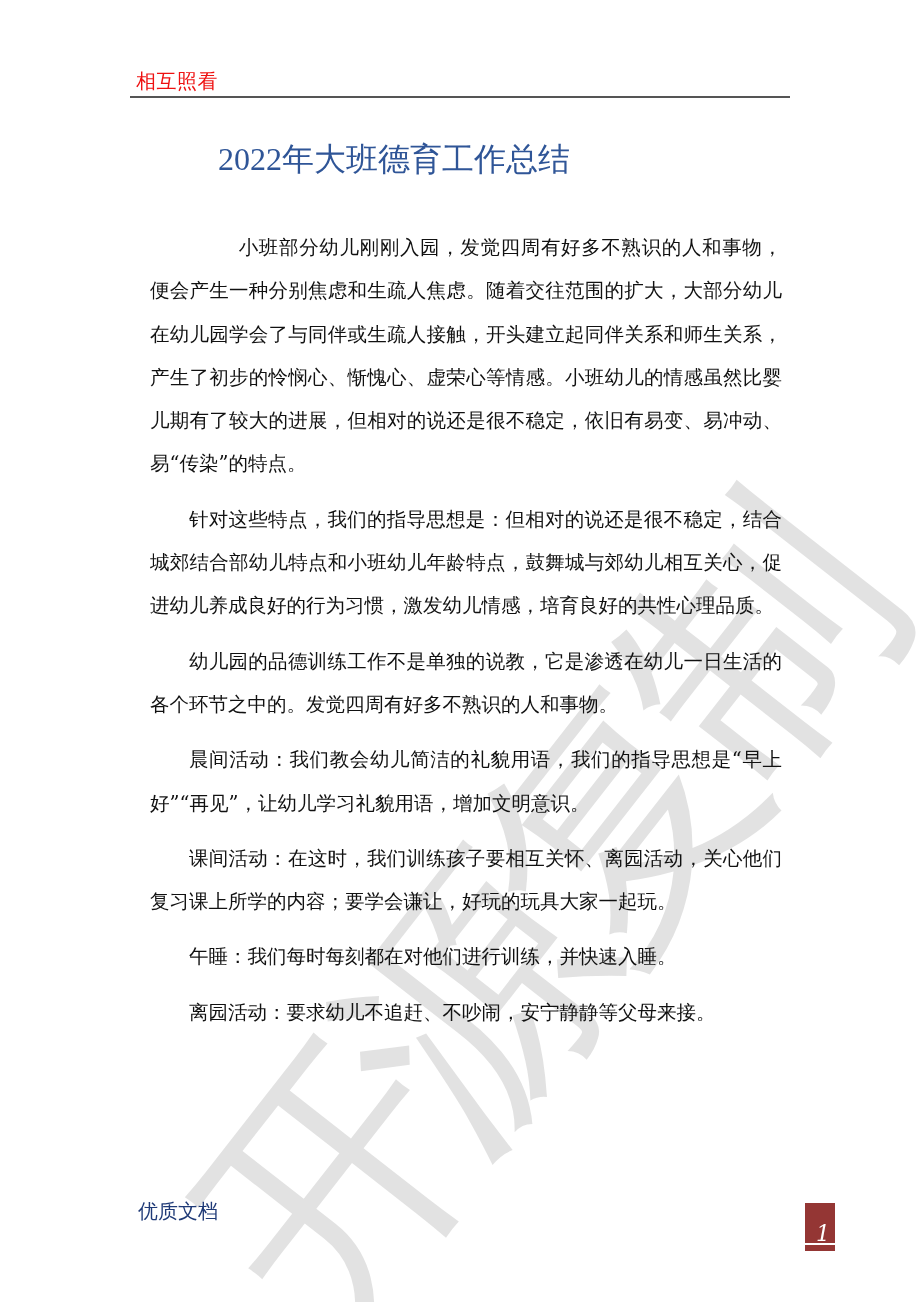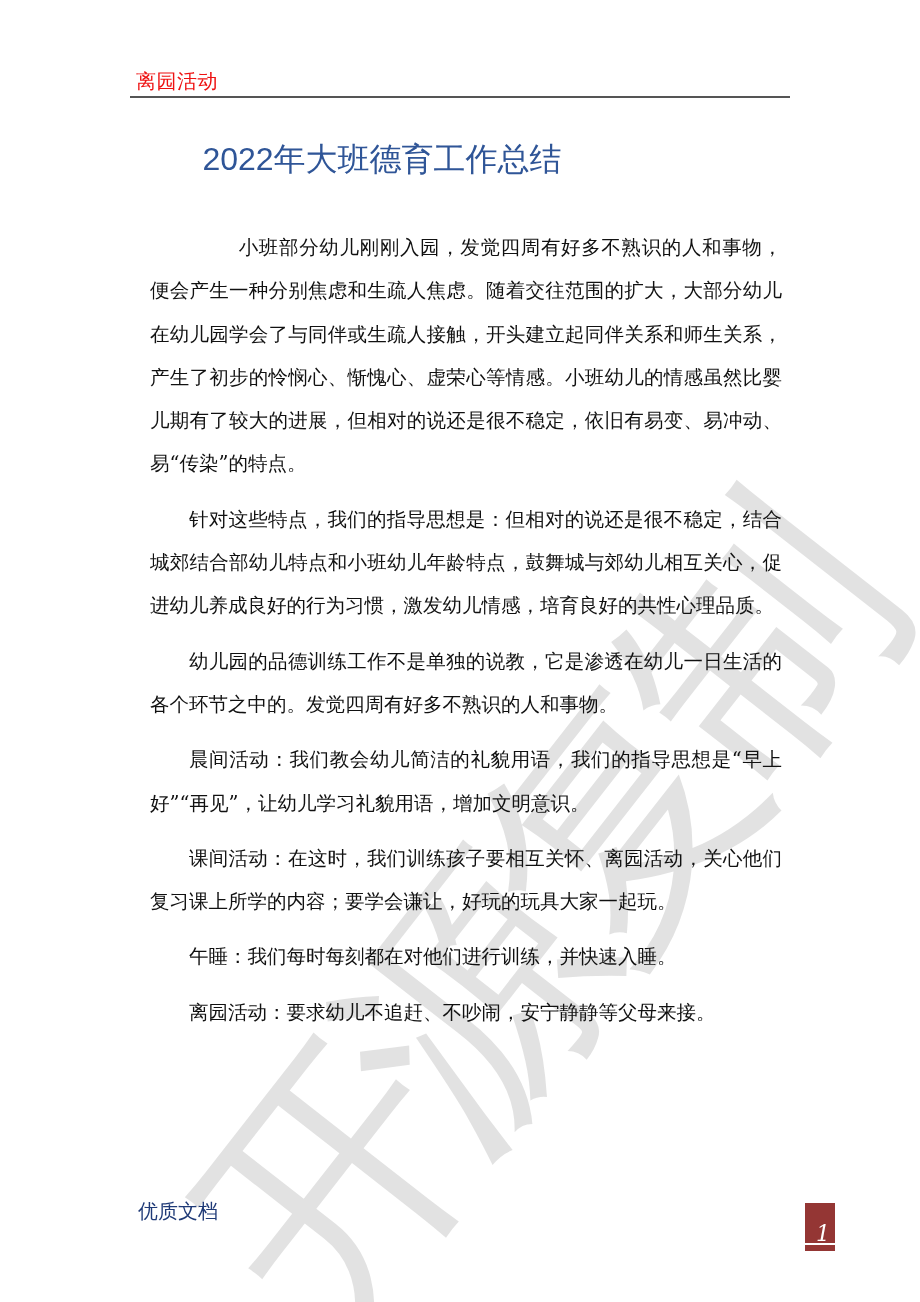--- a/index.html
+++ b/index.html
@@ -10,22 +10,22 @@
   .header-label {
     position: absolute; left: 136px; top: 68px;
     font-family: "DejaVu Sans", "Liberation Sans", sans-serif;
     font-size: 20px; color: #ee1111; letter-spacing: 0.5px;
   }
   .header-rule {
     position: absolute; left: 130px; top: 96px; width: 660px; height: 2px;
     background: #555555;
   }
   .doc-title {
-    position: absolute; left: 0; top: 138px; width: 764px; text-align: center;
-    font-family: Liberation Sans, sans-serif;
+    position: absolute; left: 12px; top: 138px; width: 764px; text-align: center;
+    font-family: Liberation Serif, serif;
     font-size: 32px; color: #2f5597; letter-spacing: 0px;
   }
   .body-text {
     position: absolute; left: 138px; top: 214px; width: 656px;
     font-size: 19.5px; color: #111111; line-height: 43.3px;
   }
   .para { margin: 12px; text-indent: 2em; text-align: justify; }
   .para.first { text-indent: 4.55em; }
   .watermark {
     position: absolute; left: 90px; top: 420px; width: 900px;
@@ -50,21 +50,21 @@
   }
   .page-box .num {
     position: absolute; right: 5px; bottom: 6px;
     font-family: "DejaVu Serif", "Liberation Serif", serif; font-style: italic;
     font-size: 22px; color: #ffffff; line-height: 22px;
   }
 </style>
 </head>
 <body>
 
-<div class="header-label">离园活动</div>
+<div class="header-label">相互照看</div>
 <div class="header-rule"></div>
 
 <div class="watermark">开源复制</div>
 
 <div class="doc-title">2022年大班德育工作总结</div>
 
 <div class="body-text">
   <p class="para first">小班部分幼儿刚刚入园，发觉四周有好多不熟识的人和事物，便会产生一种分别焦虑和生疏人焦虑。随着交往范围的扩大，大部分幼儿在幼儿园学会了与同伴或生疏人接触，开头建立起同伴关系和师生关系，产生了初步的怜悯心、惭愧心、虚荣心等情感。小班幼儿的情感虽然比婴儿期有了较大的进展，但相对的说还是很不稳定，依旧有易变、易冲动、易“传染”的特点。</p>
   <p class="para">针对这些特点，我们的指导思想是：但相对的说还是很不稳定，结合城郊结合部幼儿特点和小班幼儿年龄特点，鼓舞城与郊幼儿相互关心，促进幼儿养成良好的行为习惯，激发幼儿情感，培育良好的共性心理品质。</p>
   <p class="para">幼儿园的品德训练工作不是单独的说教，它是渗透在幼儿一日生活的各个环节之中的。发觉四周有好多不熟识的人和事物。</p>

